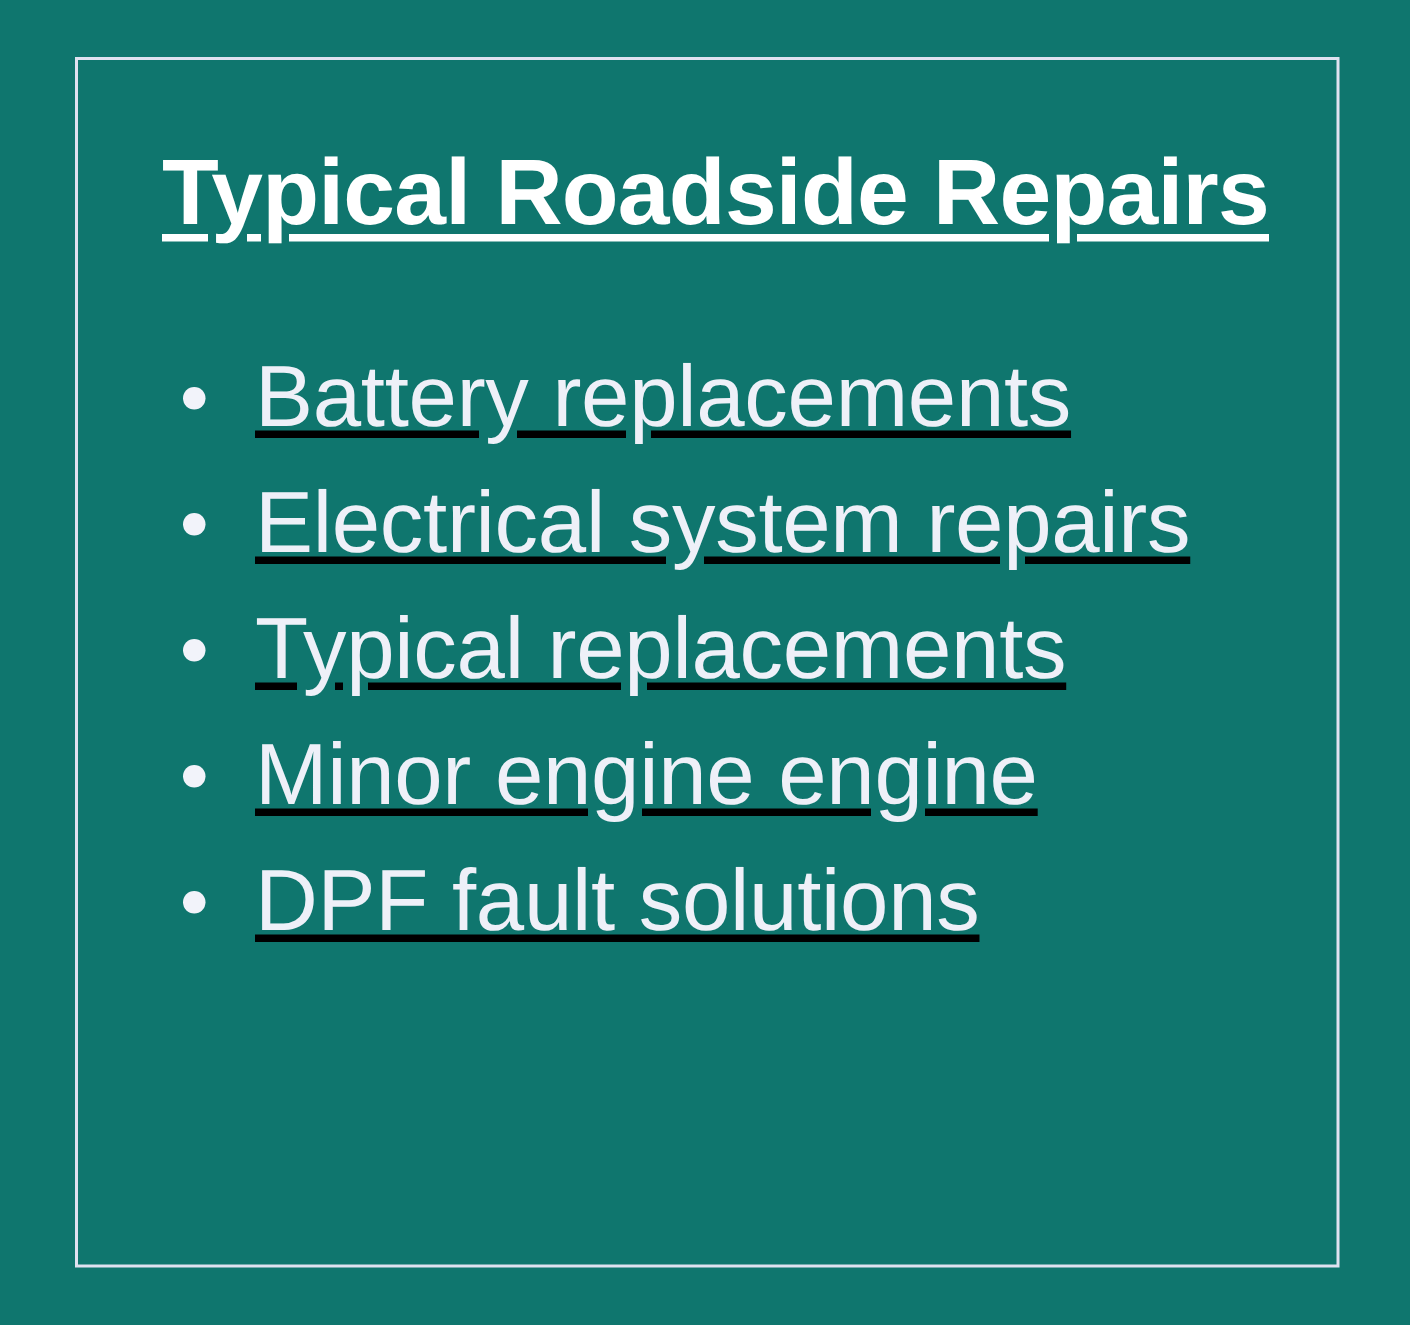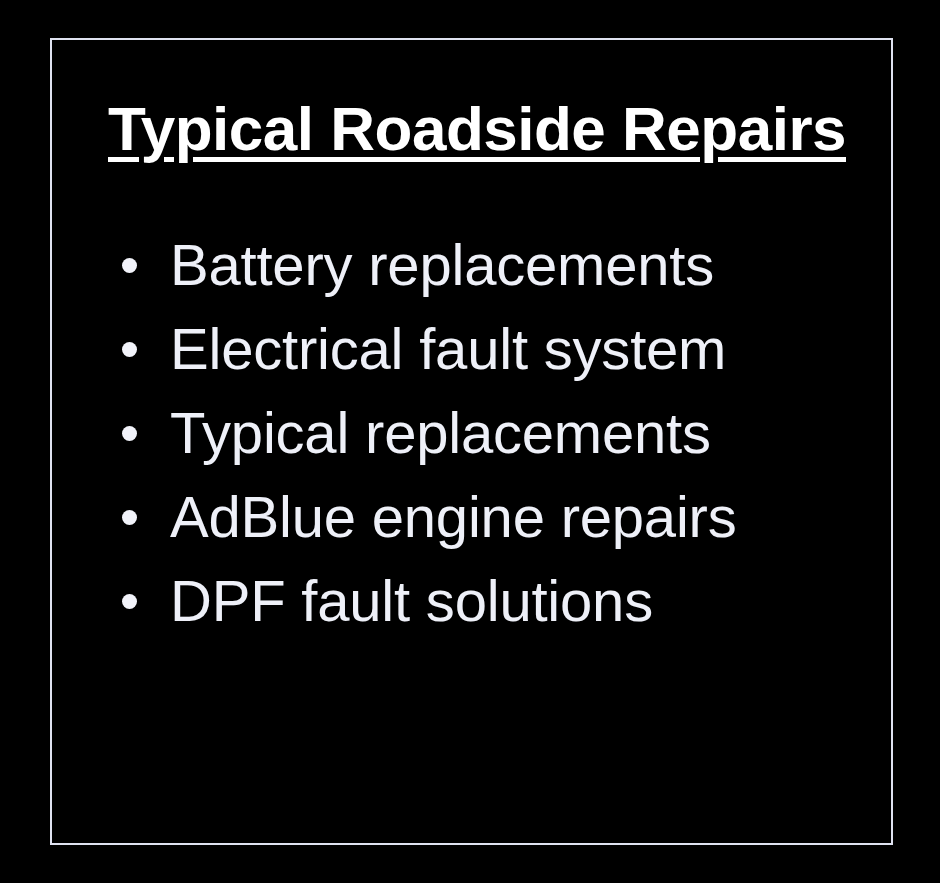--- a/index.html
+++ b/index.html
@@ -12,21 +12,21 @@
     background: #01084c;
     font-family: "Liberation Sans", sans-serif;
     overflow: hidden;
   }
 
   
   .card {
     position: relative;
     width: 940px;
     height: 883px;
-    background: #000000;
+    background: #0f766e;
     box-sizing: border-box;
   }
 
   
   .frame {
     position: absolute;
     left: 50px;
     top: 38px;
     width: 843px;
     height: 807px;
@@ -105,31 +105,31 @@
 
     <ul class="list">
 
       <li class="list-item">
         <span class="bullet-dot"></span>
         <span class="item-label">Battery replacements</span>
       </li>
 
       <li class="list-item">
         <span class="bullet-dot"></span>
-        <span class="item-label">Electrical fault system</span>
+        <span class="item-label">Electrical system repairs</span>
       </li>
 
       <li class="list-item">
         <span class="bullet-dot"></span>
         <span class="item-label">Typical replacements</span>
       </li>
 
       <li class="list-item">
         <span class="bullet-dot"></span>
-        <span class="item-label">AdBlue engine repairs</span>
+        <span class="item-label">Minor engine engine</span>
       </li>
 
 
       <li class="list-item">
         <span class="bullet-dot"></span>
         <span class="item-label">DPF fault solutions</span>
       </li>
 
     </ul>
   </div>

